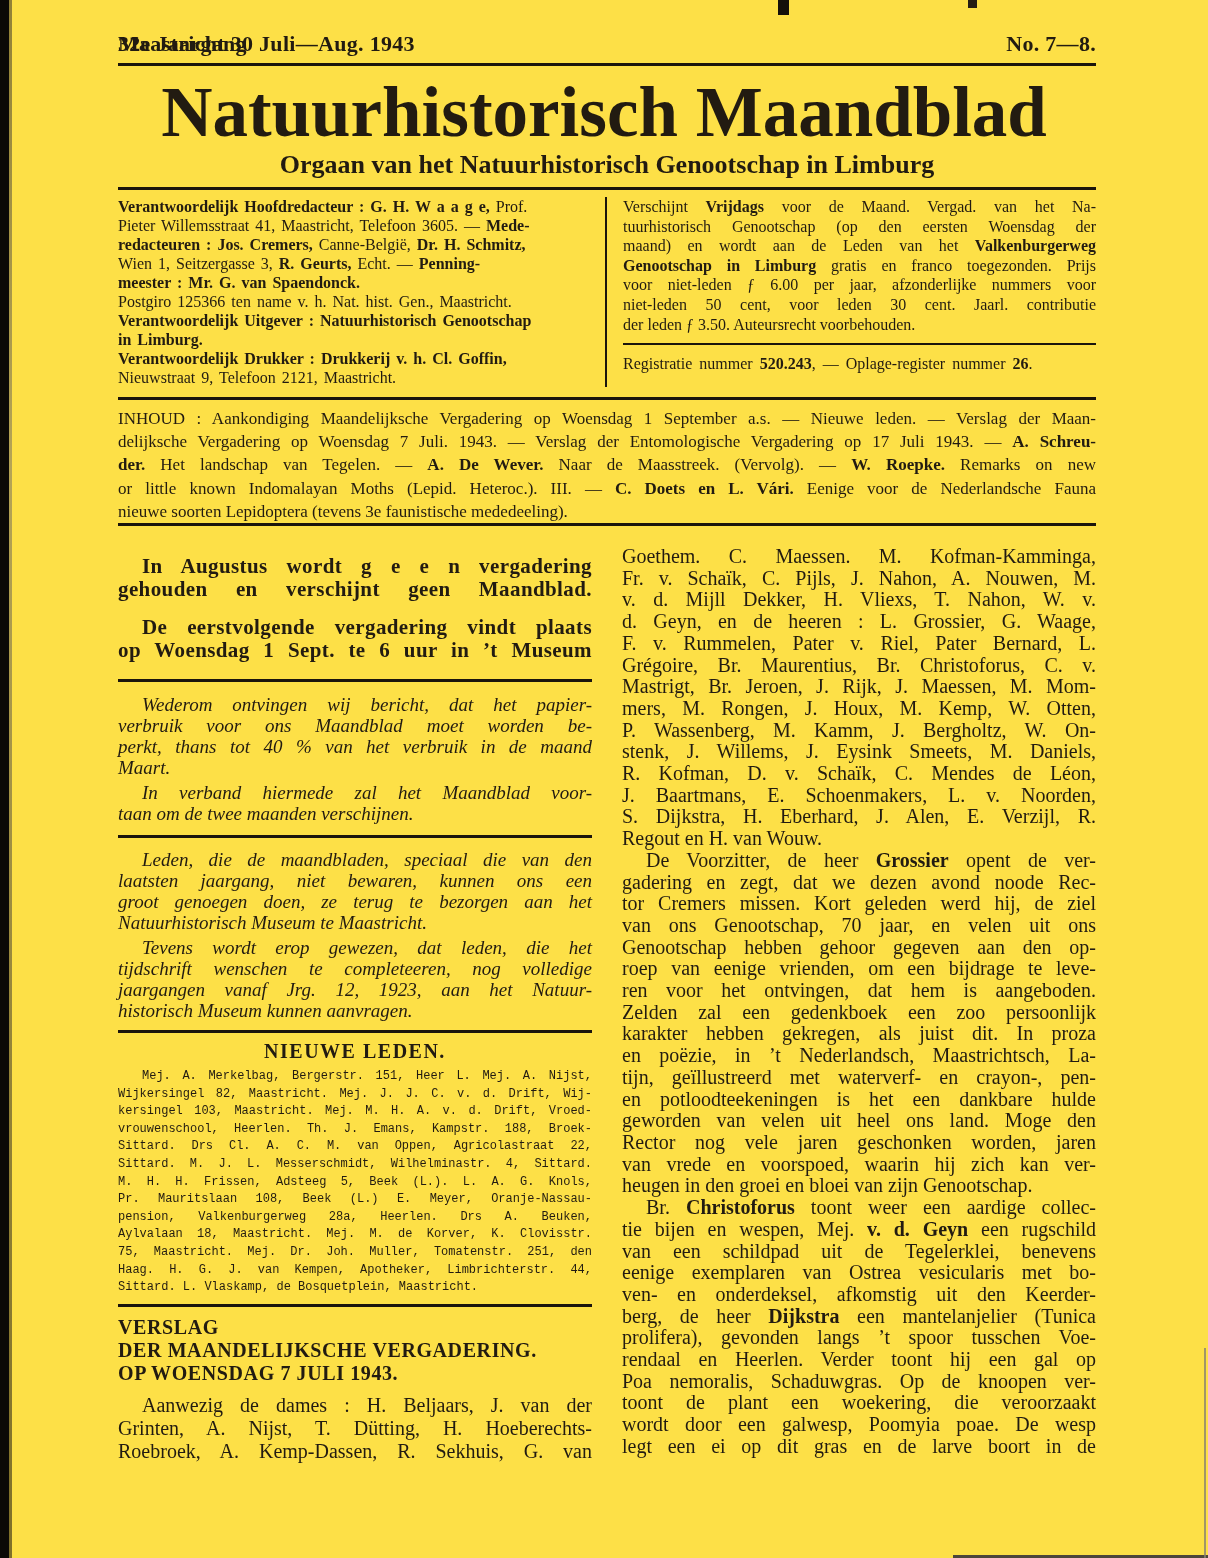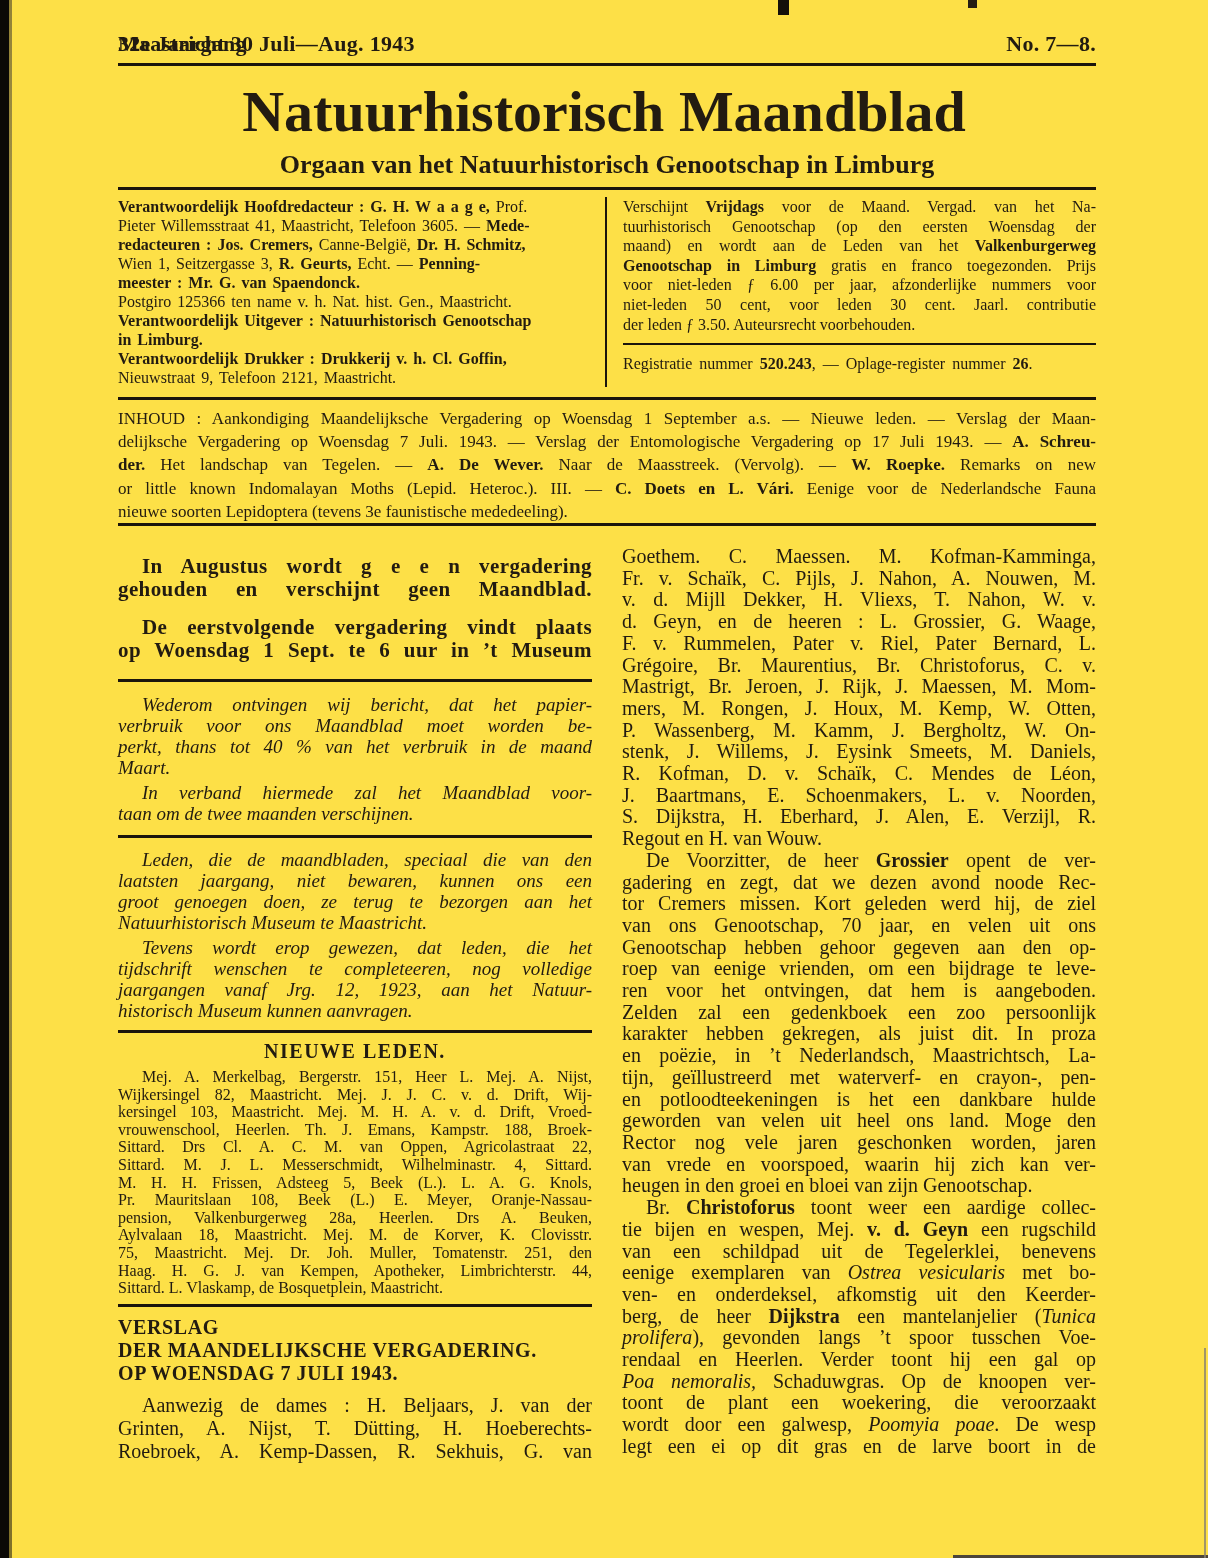--- a/index.html
+++ b/index.html
@@ -25,21 +25,21 @@
   .rule-abs{position:absolute;left:118px;width:978px;background:#1b150c;}
   .rule{height:3px;background:#1b150c;}
 
   
   .hdr{position:absolute;left:118px;top:31px;width:978px;display:flex;justify-content:space-between;
     font-weight:bold;font-size:22px;letter-spacing:.3px;}
   .hdr .c{position:absolute;left:0;right:0;text-align:left;}
   .hdr .r{position:relative;}
 
   .title{position:absolute;left:0;width:1208px;top:70px;text-align:center;font-weight:bold;
-    font-size:58px;line-height:84px;letter-spacing:0;white-space:nowrap;}
+    font-size:71px;line-height:84px;letter-spacing:0;white-space:nowrap;}
   .subtitle{position:absolute;left:118px;width:978px;top:150px;text-align:center;
     font-weight:bold;font-size:26px;}
 
   
   .masthead{position:absolute;left:118px;top:197px;width:978px;display:flex;align-items:stretch;}
   .mh-left{width:474px;padding-right:13px;font-size:16px;line-height:19px;word-spacing:2px;}
   .mh-divider{width:2px;background:#1b150c;}
   .mh-right{flex:1;padding-left:16px;font-size:16px;line-height:19.6px;}
   .mh-rule{height:2px;background:#1b150c;margin-top:9px;}
   .registration{margin-top:9px;font-size:16px;word-spacing:3px;}
@@ -56,34 +56,34 @@
   .ann2{margin-top:15px;}
   .col-l .rule1{margin-top:17px;}
   .notice{font-style:italic;font-size:19px;line-height:21px;}
   .n1{margin-top:12px;}
   .n2{margin-top:4px;}
   .col-l .rule2{margin-top:11px;}
   .n3{margin-top:11px;}
   .n4{margin-top:4px;}
   .col-l .rule3{margin-top:9px;}
   .nl-heading{margin-top:7px;text-align:center;font-weight:bold;font-size:20px;letter-spacing:1.5px;}
-  .nl-list{margin-top:5px;font-size:16px;line-height:17.6px;}
+  .nl-list{margin-top:5px;font-size:12px;line-height:17.6px;font-family:Liberation Mono, monospace;}
   .col-l .rule4{margin-top:7px;}
   .vs-heading{margin-top:9px;font-weight:bold;font-size:20px;line-height:23px;letter-spacing:.6px;}
   .vs-body{margin-top:9px;font-size:20px;line-height:23px;}
 
   .body-par{font-size:20px;line-height:21.7px;}
 
   
   .ln{white-space:normal;}
   .fill .ln{text-align:justify;text-align-last:justify;}
   .endfree .ln:last-child{text-align-last:left;}
   .ind .ln:first-child{text-indent:24px;}
   .b{font-weight:bold;}
-  .i{font-style:italic;}
+  .i{}
 </style>
 </head>
 <body>
 
 <div class="page">
 
   <div class="edge-left"></div>
   <div class="speck-a"></div>
   <div class="speck-b"></div>
   <div class="edge-bottom"></div>

